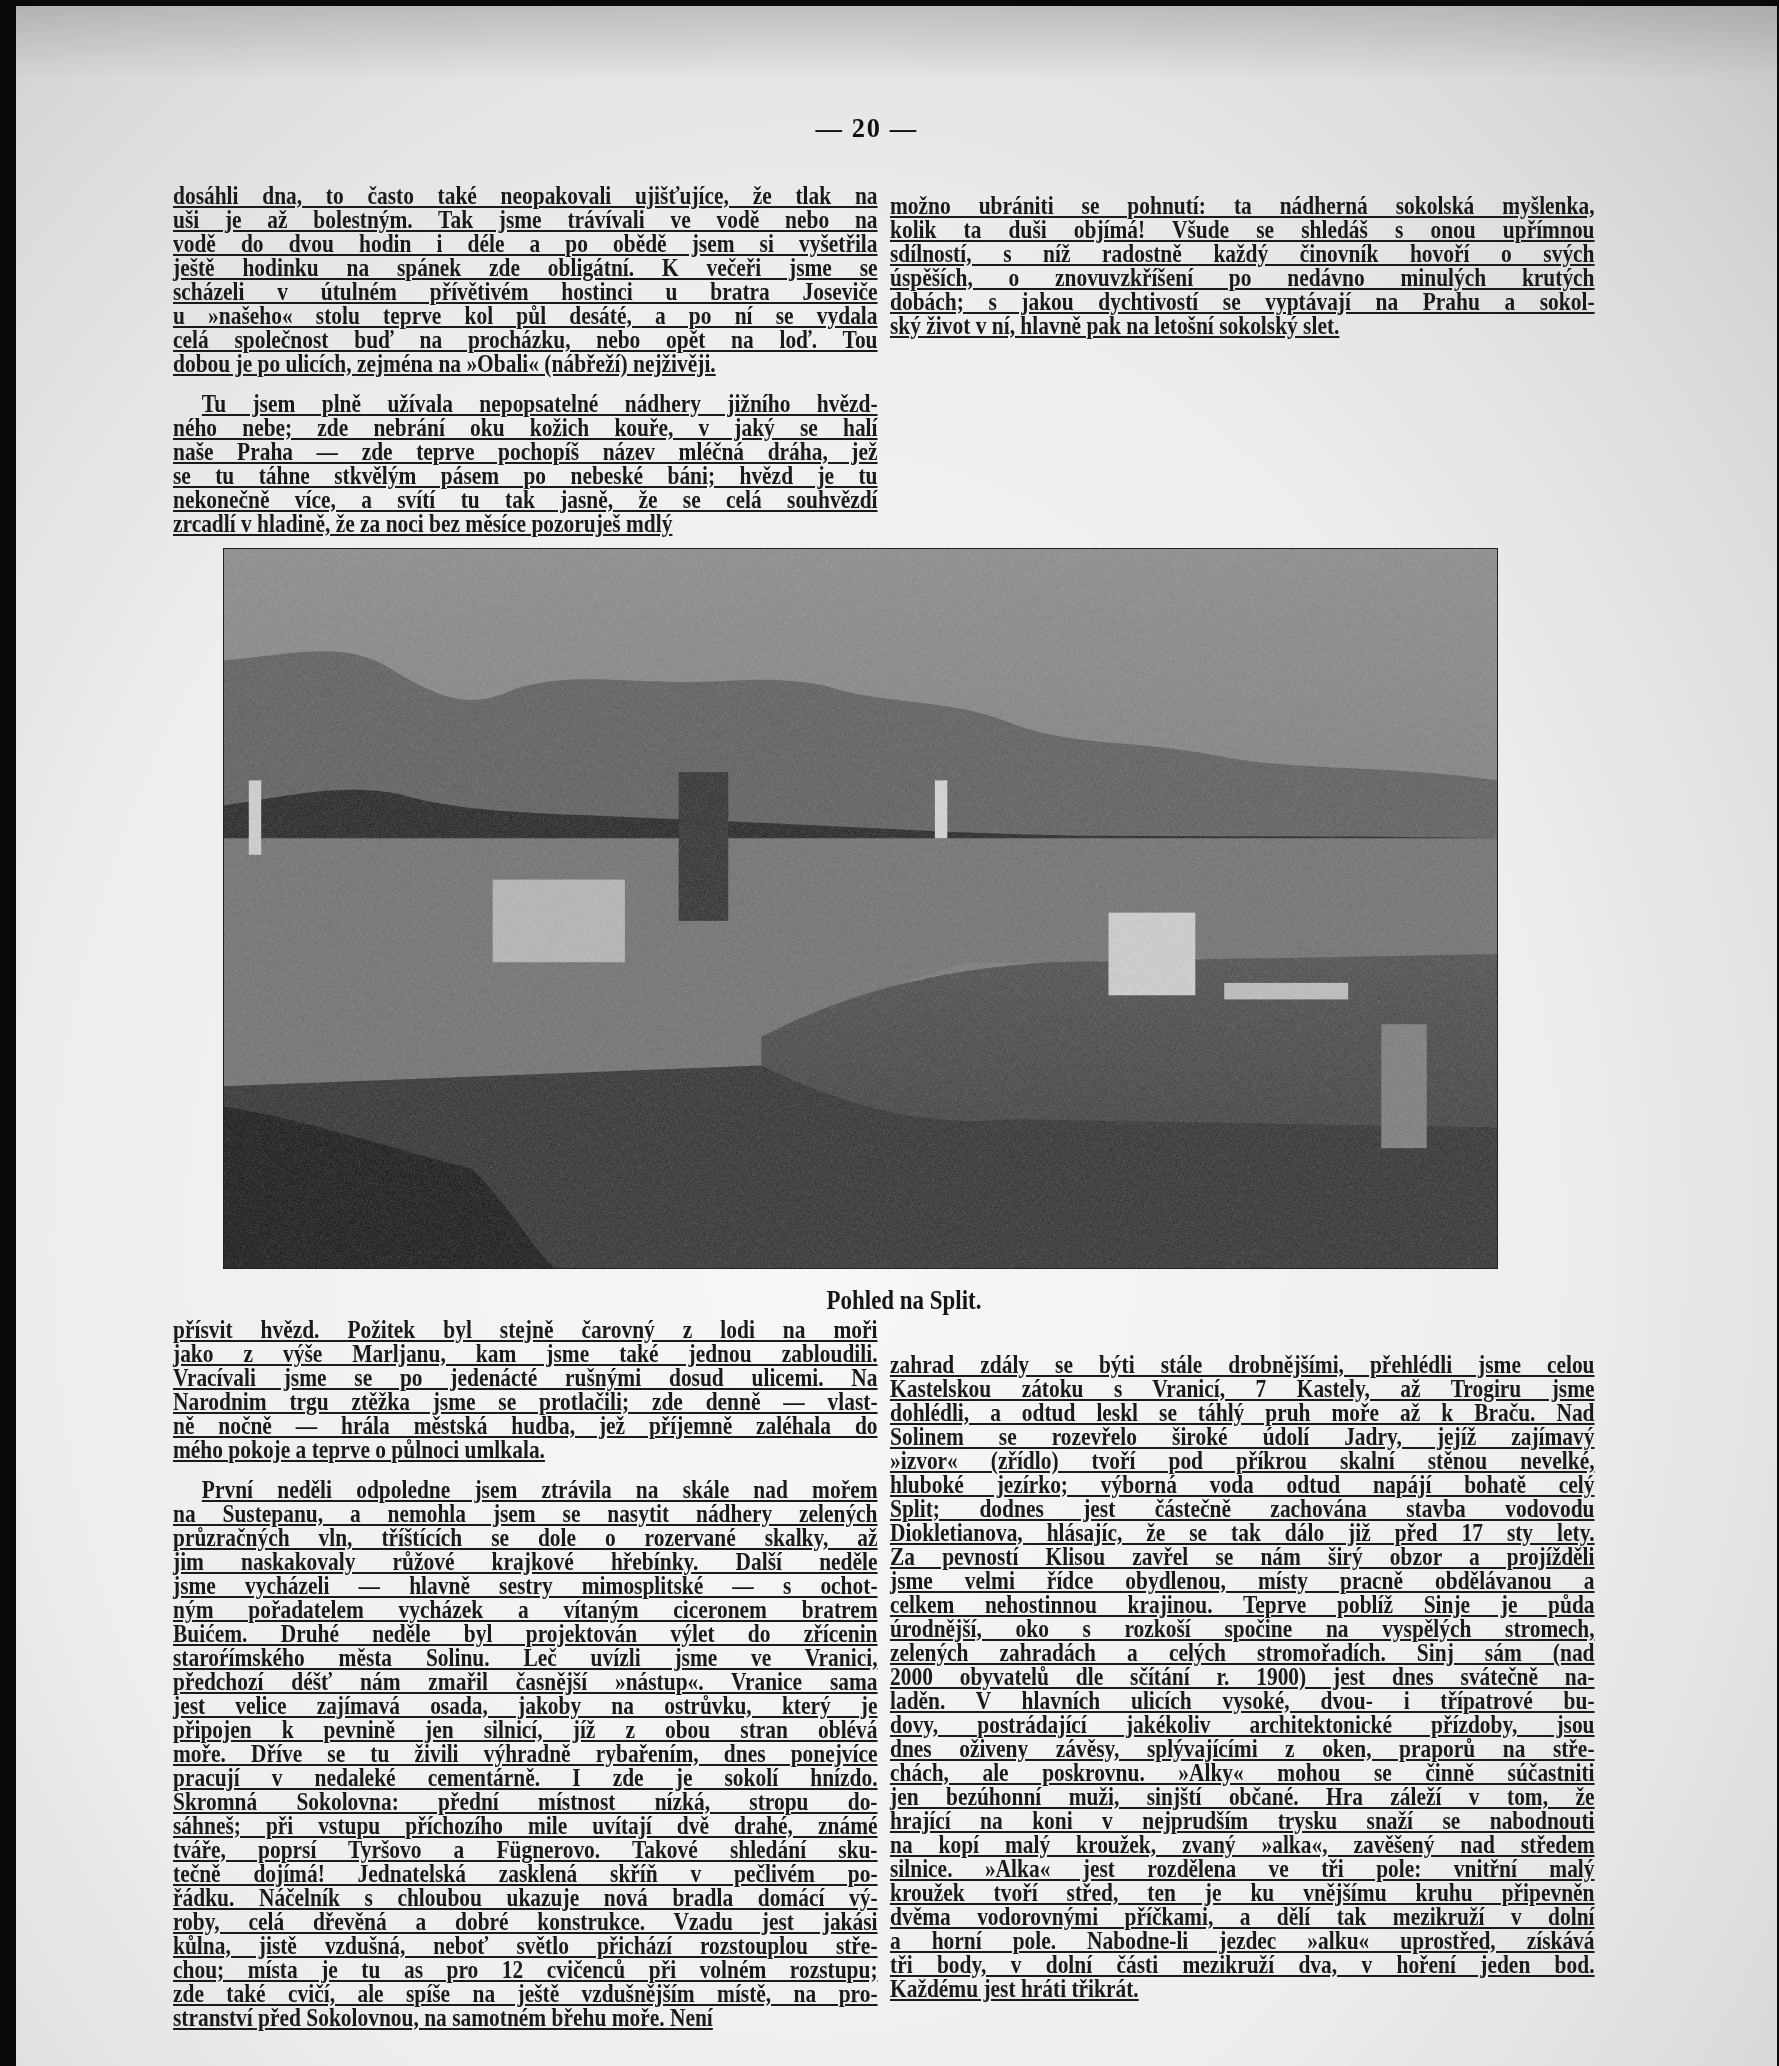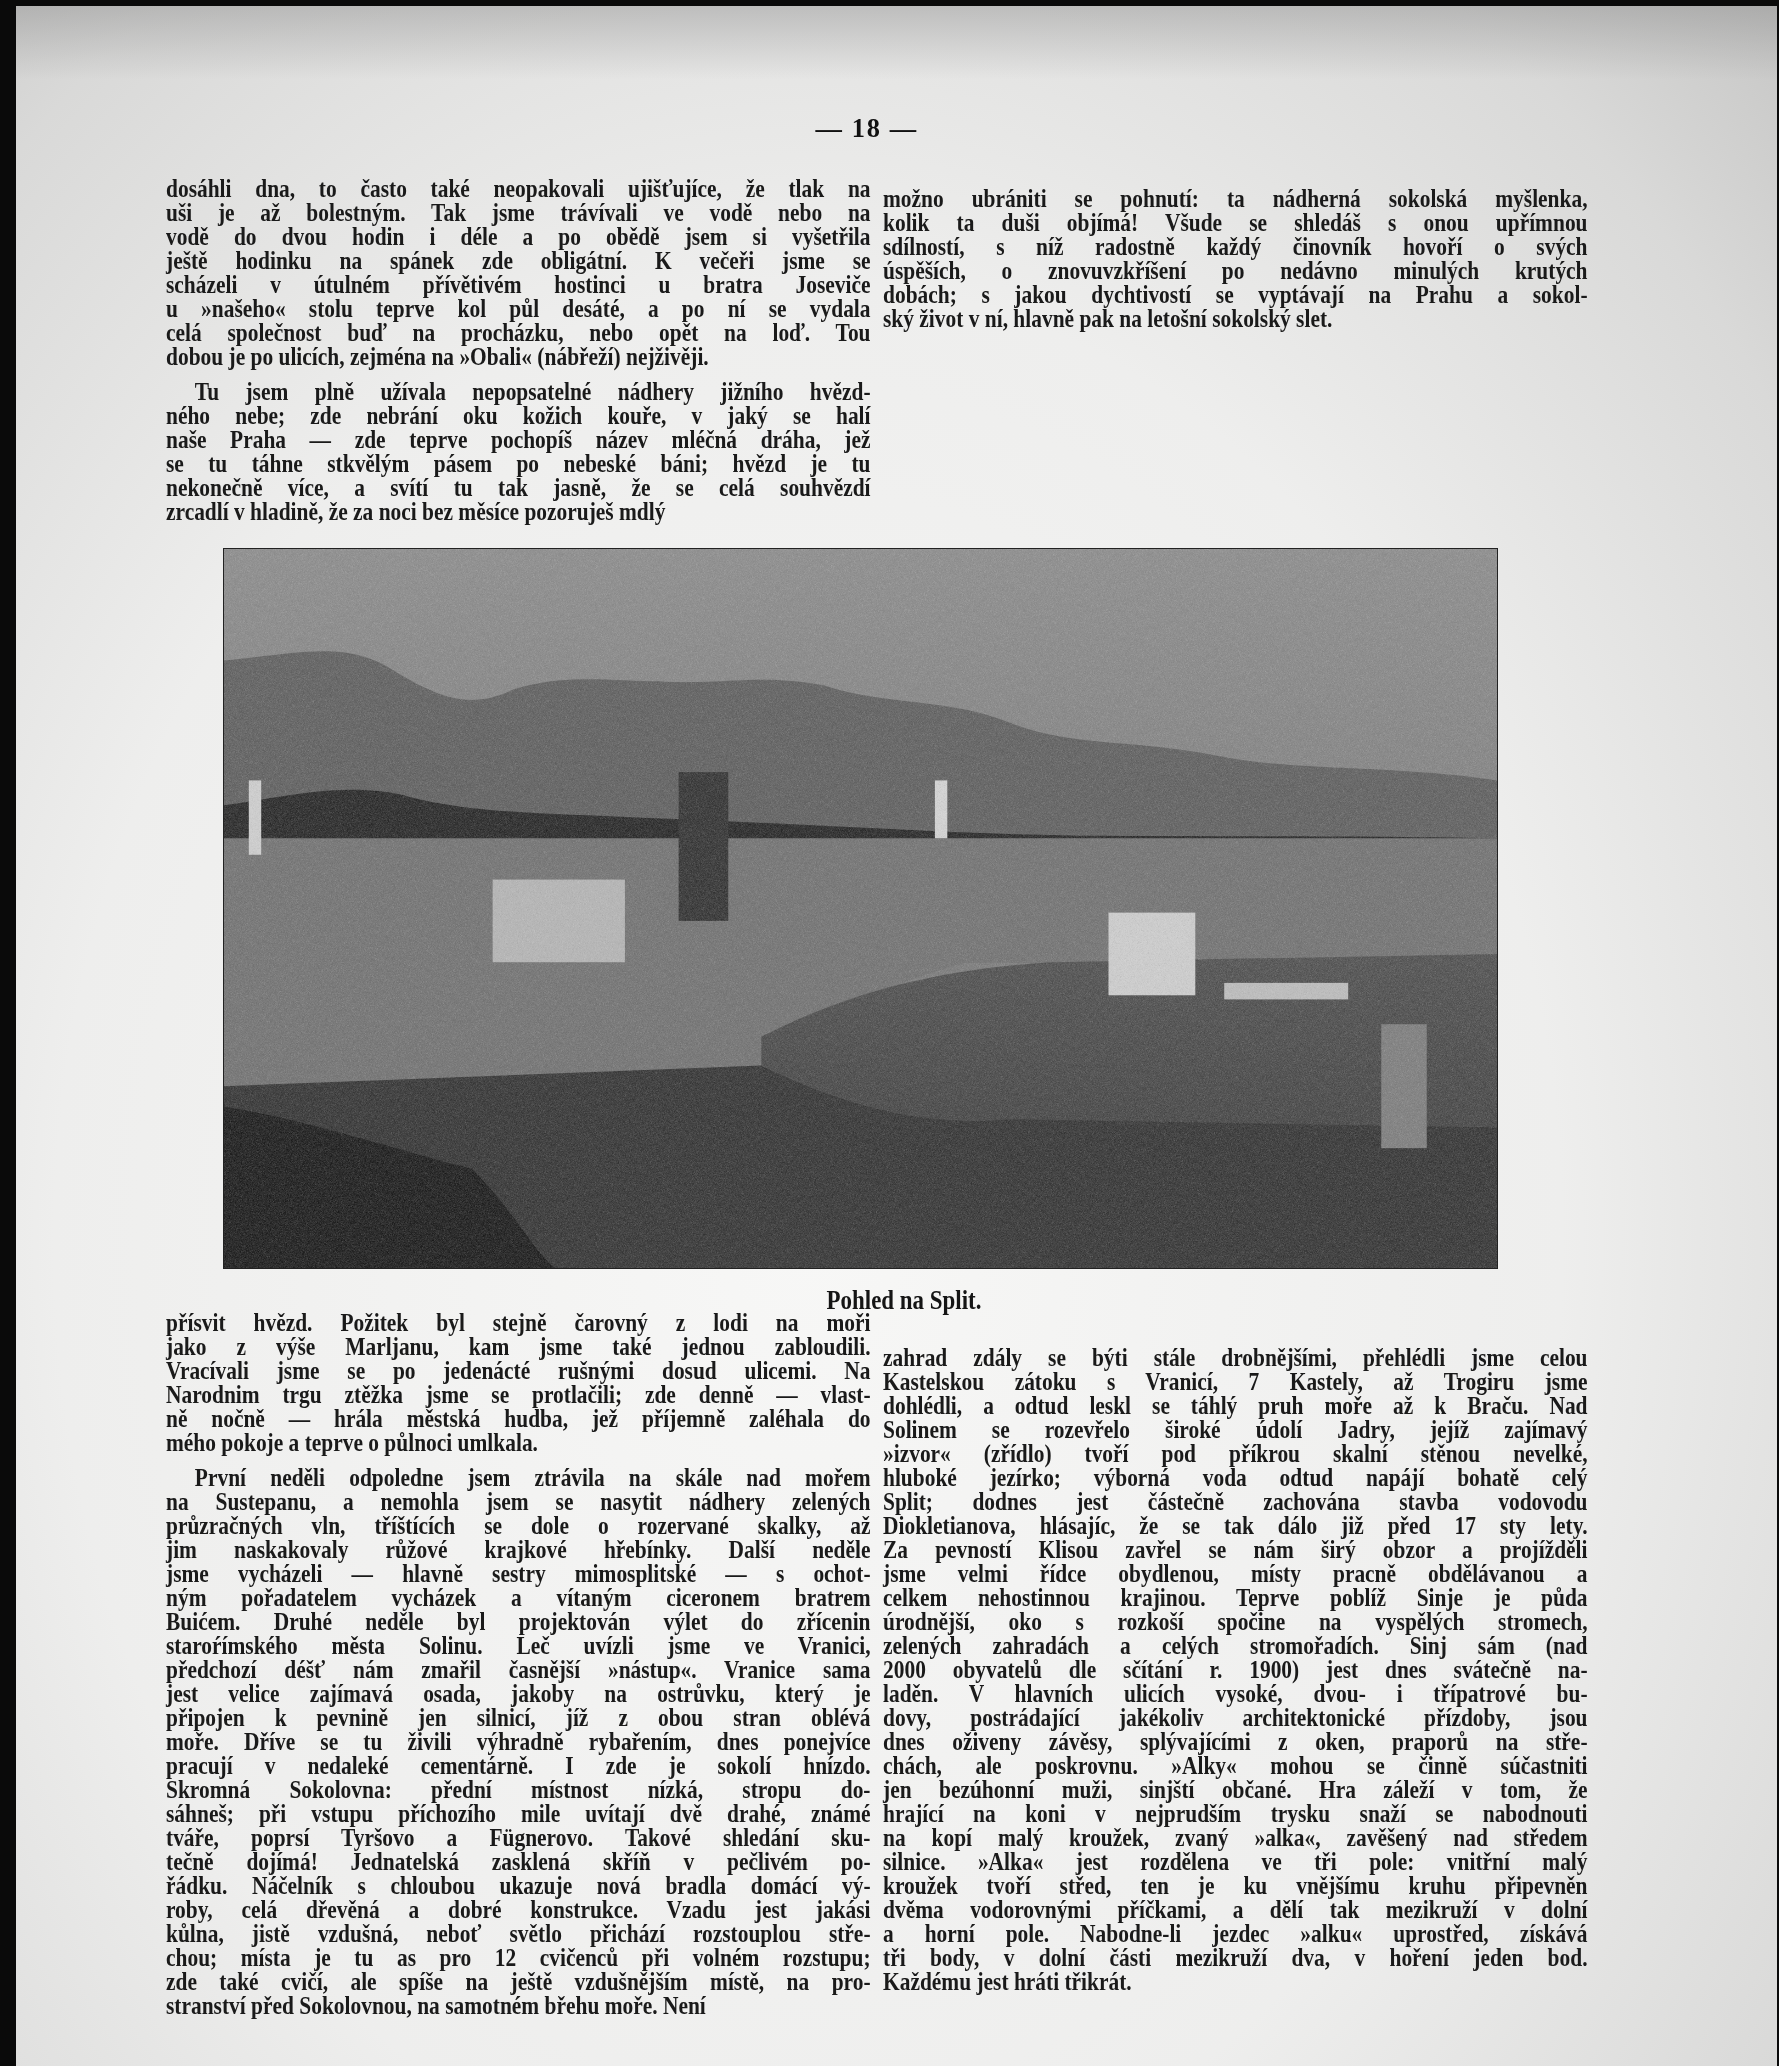--- a/index.html
+++ b/index.html
@@ -18,21 +18,21 @@
   .pagenum {
     position: absolute; left: 793px; top: 107px; width: 116px; text-align: center;
     font-family: "Liberation Serif", serif; font-weight: bold; font-size: 26.4px; color: #111;
     letter-spacing: 1.7px;
   }
   .col {
     position: absolute; width: 705px;
     font-family: "Liberation Serif", serif; font-weight: bold; color: #1a1a1a;
     font-size: 26px; line-height: 24px; text-align: justify;
   }
-  .col p { margin: 9px; }
+  .col p { margin: 16px; text-decoration: underline; }
   .col p.gap { margin-top: 11.6px; }
   .fit {
     display: block; width: 855px; transform: scaleX(0.824); transform-origin: left center;
     text-align: justify; text-align-last: justify; white-space: nowrap;
   }
   .fit.last { text-align-last: left; }
   .fit.indent { padding-left: 35px; width: 820px; }
   #col-top-left { left: 141px; top: 162px; }
   #col-top-right { left: 858px; top: 172px; }
   #col-bot-left { left: 141px; top: 1296px; }
@@ -48,21 +48,21 @@
     position: absolute; left: 702px; top: 1279px; width: 372px; text-align: center;
     font-family: "Liberation Serif", serif; font-weight: bold; font-size: 27px; color: #151515;
     transform: scaleX(0.85);
   }
 </style>
 </head>
 <body>
 
 <div class="page">
 
-  <div class="pagenum">— 18 —</div>
+  <div class="pagenum">— 20 —</div>
 
   <div class="col" id="col-top-left">
       <p>
         <span class="fit">dosáhli dna, to často také neopakovali ujišťujíce, že tlak na</span>
         <span class="fit">uši je až bolestným. Tak jsme trávívali ve vodě nebo na</span>
         <span class="fit">vodě do dvou hodin i déle a po obědě jsem si vyšetřila</span>
         <span class="fit">ještě hodinku na spánek zde obligátní. K večeři jsme se</span>
         <span class="fit">scházeli v útulném přívětivém hostinci u bratra Joseviče</span>
         <span class="fit">u »našeho« stolu teprve kol půl desáté, a po ní se vydala</span>
         <span class="fit">celá společnost buď na procházku, nebo opět na loď. Tou</span>

